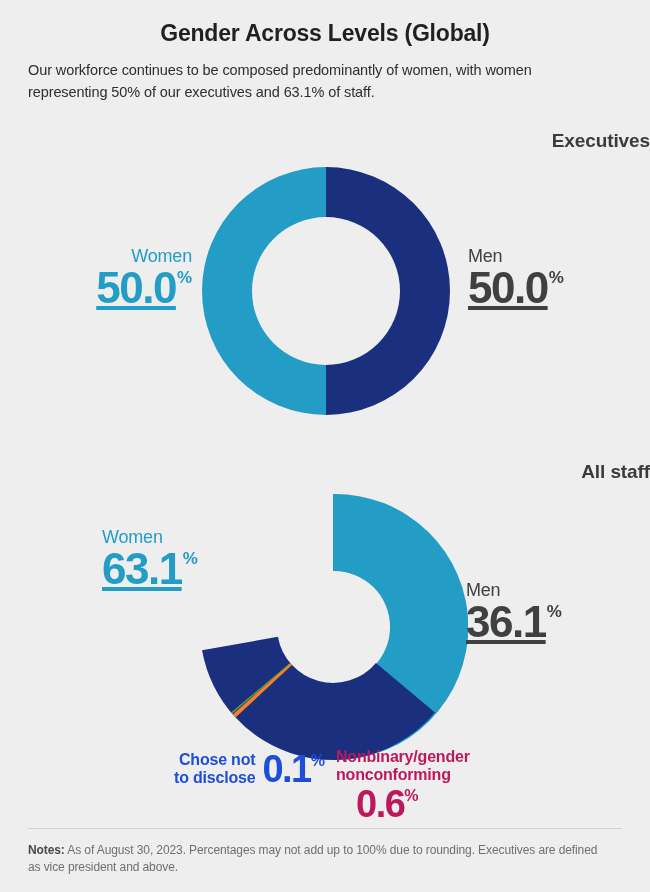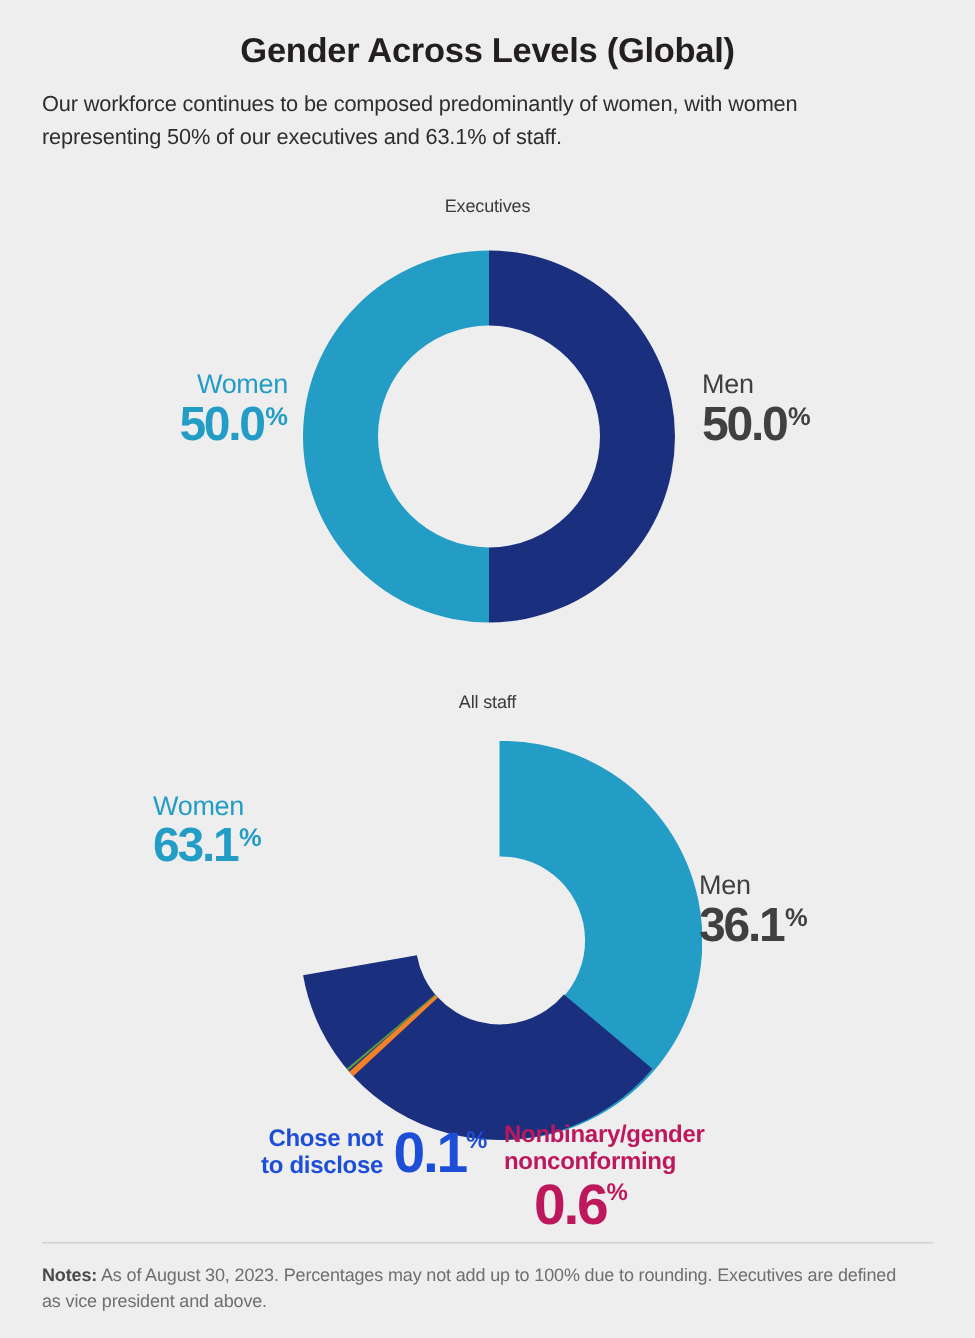--- a/index.html
+++ b/index.html
@@ -41,23 +41,23 @@
     line-height: 1.5;
     color: #2e2e2e;
     letter-spacing: -0.1px;
   }
 
   
   .section-heading {
     position: absolute;
     left: 0;
     width: 650px;
-    text-align: center;
-    font-size: 12px;
-    font-weight: normal;
+    text-align: right;
+    font-size: 19px;
+    font-weight: bold;
     color: #3b3b3b;
     letter-spacing: -0.1px;
   }
   #heading-executives { top: 130px; }
   #heading-allstaff   { top: 461px; }
 
   
   .donut {
     position: absolute;
   }
@@ -72,24 +72,25 @@
   }
   .callout .cat {
     display: block;
     font-size: 18px;
     font-weight: normal;
     line-height: 1.05;
     letter-spacing: -0.2px;
   }
   .callout .num {
     display: inline-block;
-    font-size: 32px;
+    font-size: 44px;
     font-weight: bold;
     line-height: 1.0;
     letter-spacing: -1.5px;
+    text-decoration: underline;
   }
   .callout .pct {
     display: inline-block;
     font-size: 17px;
     font-weight: bold;
     vertical-align: top;
     margin-top: 2px;
     margin-left: 1px;
   }
   .women { color: #249dc6; }

